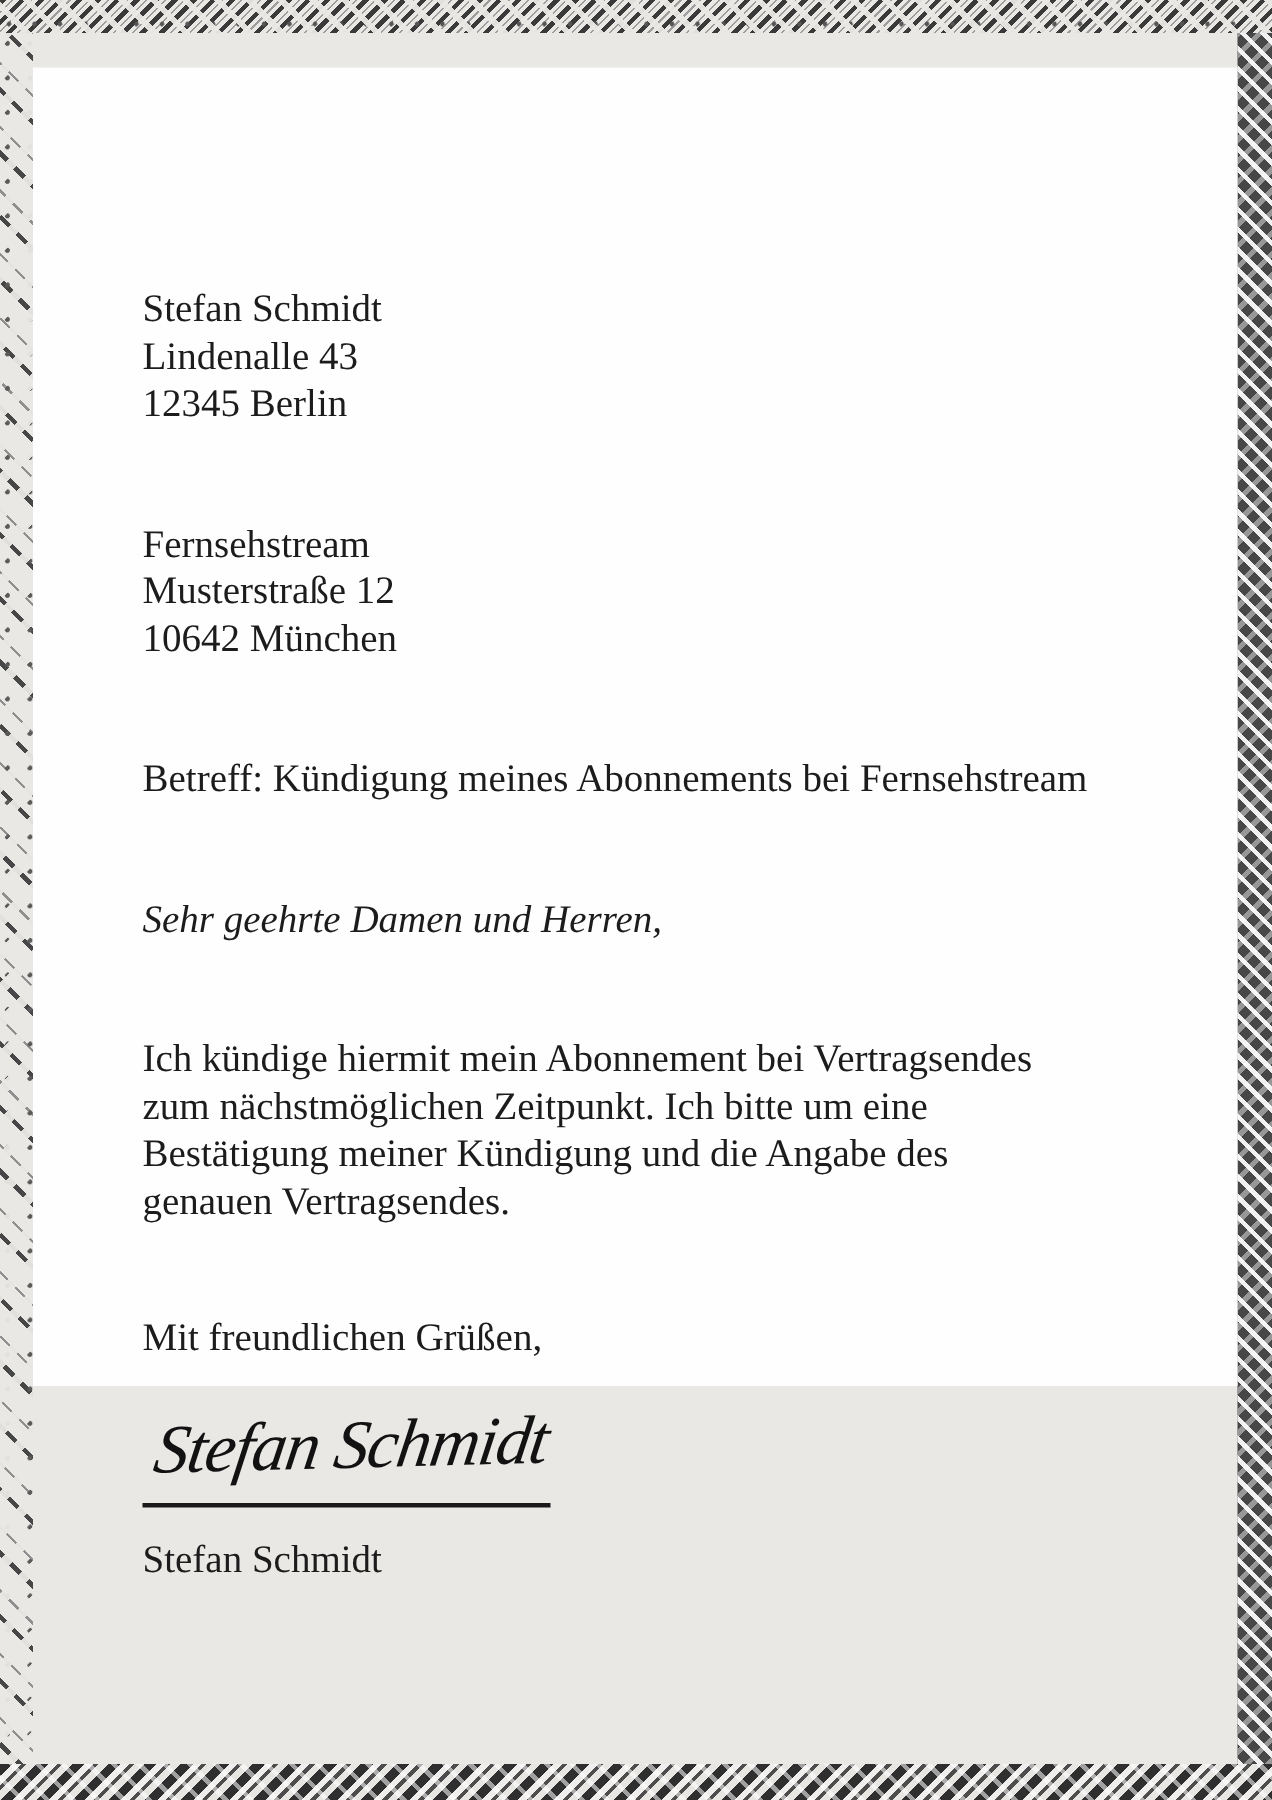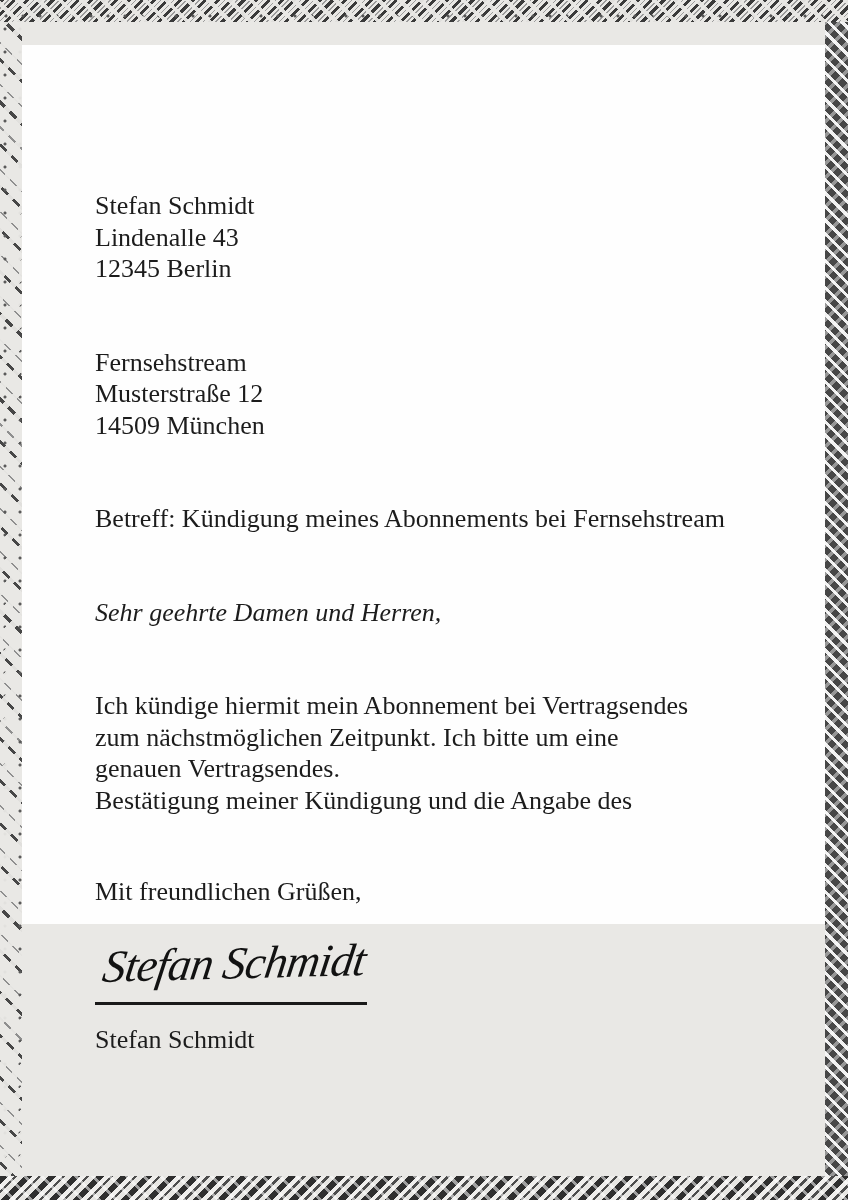--- a/index.html
+++ b/index.html
@@ -106,32 +106,32 @@
 
     <div class="addr-block">
       <div>Stefan Schmidt</div>
       <div>Lindenalle 43</div>
       <div>12345 Berlin</div>
     </div>
 
     <div class="addr-block">
       <div>Fernsehstream</div>
       <div>Musterstraße 12</div>
-      <div>14509 München</div>
+      <div>10642 München</div>
     </div>
 
     <div class="subject">Betreff: Kündigung meines Abonnements bei Fernsehstream</div>
 
     <div class="salutation">Sehr geehrte Damen und Herren,</div>
 
     <div class="body-block">
       <div>Ich kündige hiermit mein Abonnement bei Vertragsendes</div>
       <div>zum nächstmöglichen Zeitpunkt. Ich bitte um eine</div>
+      <div>Bestätigung meiner Kündigung und die Angabe des</div>
       <div>genauen Vertragsendes.</div>
-      <div>Bestätigung meiner Kündigung und die Angabe des</div>
     </div>
 
     <div class="closing">Mit freundlichen Grüßen,</div>
 
     <div class="sig-block">
       <span class="sig-text">Stefan Schmidt</span>
       <div class="sig-underline"></div>
       <div class="signer-name">Stefan Schmidt</div>
     </div>
 

